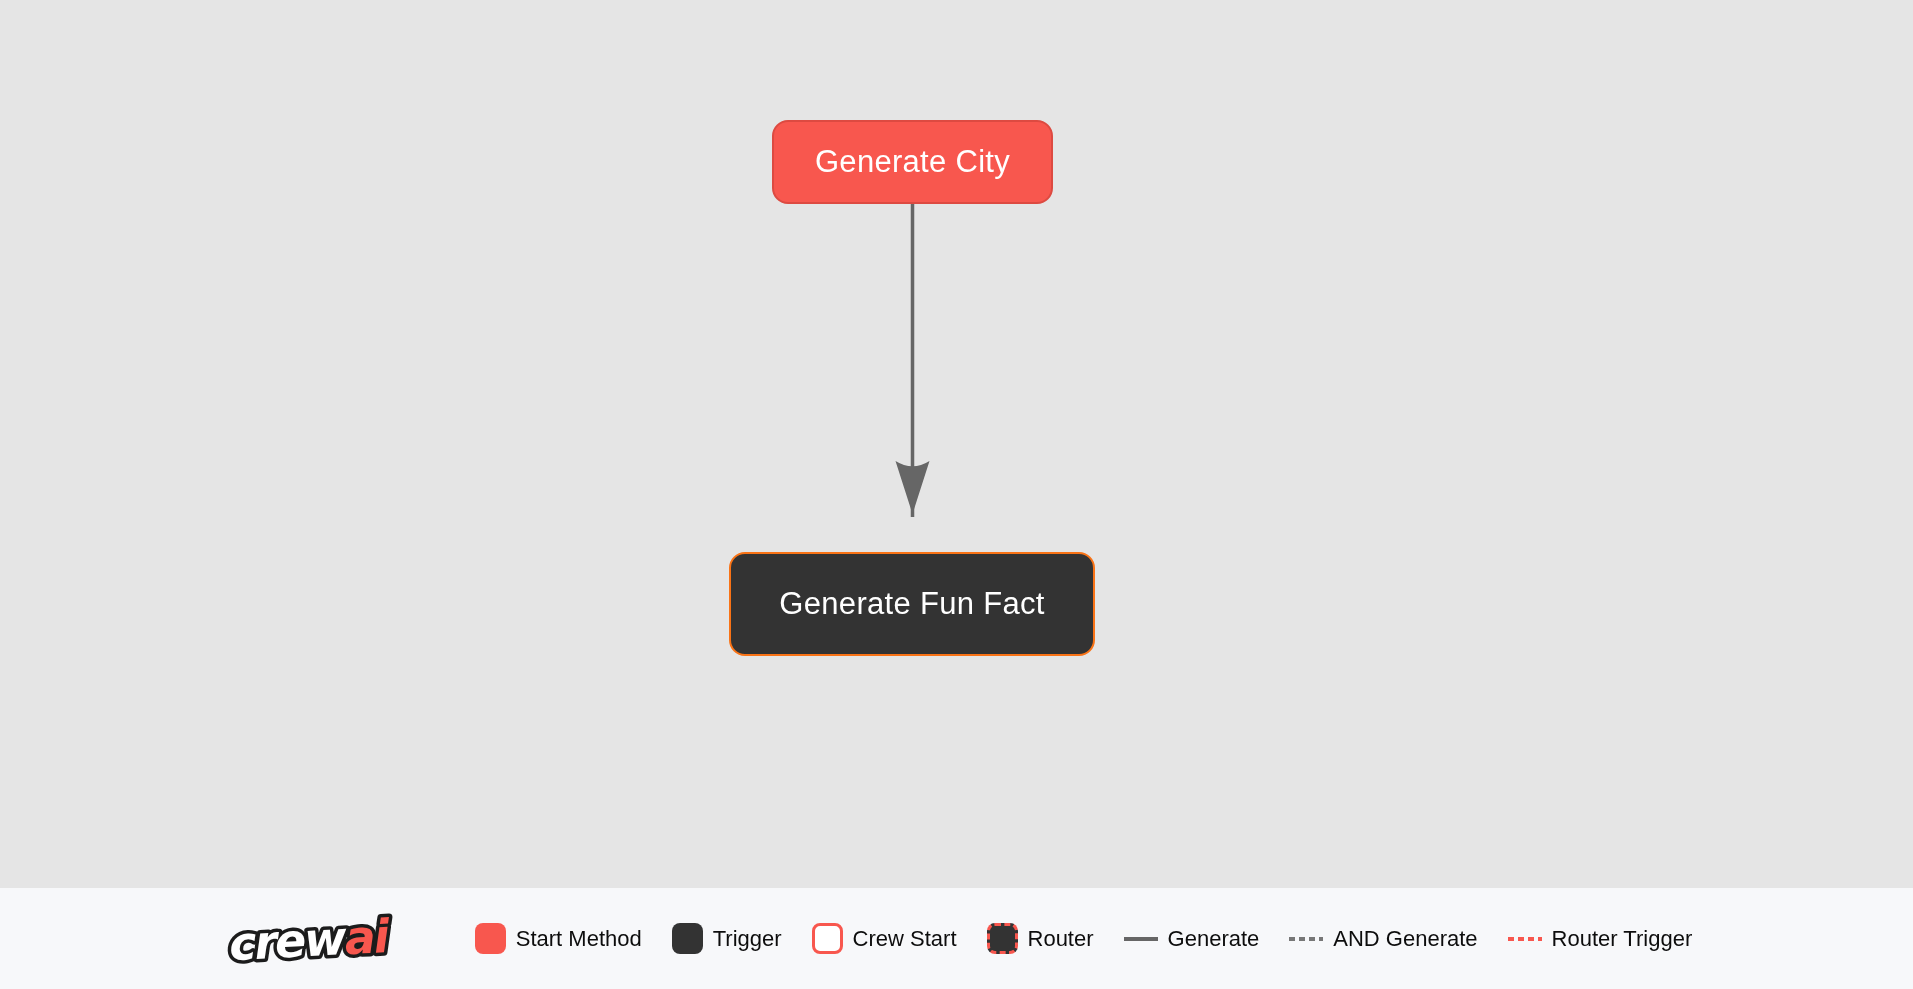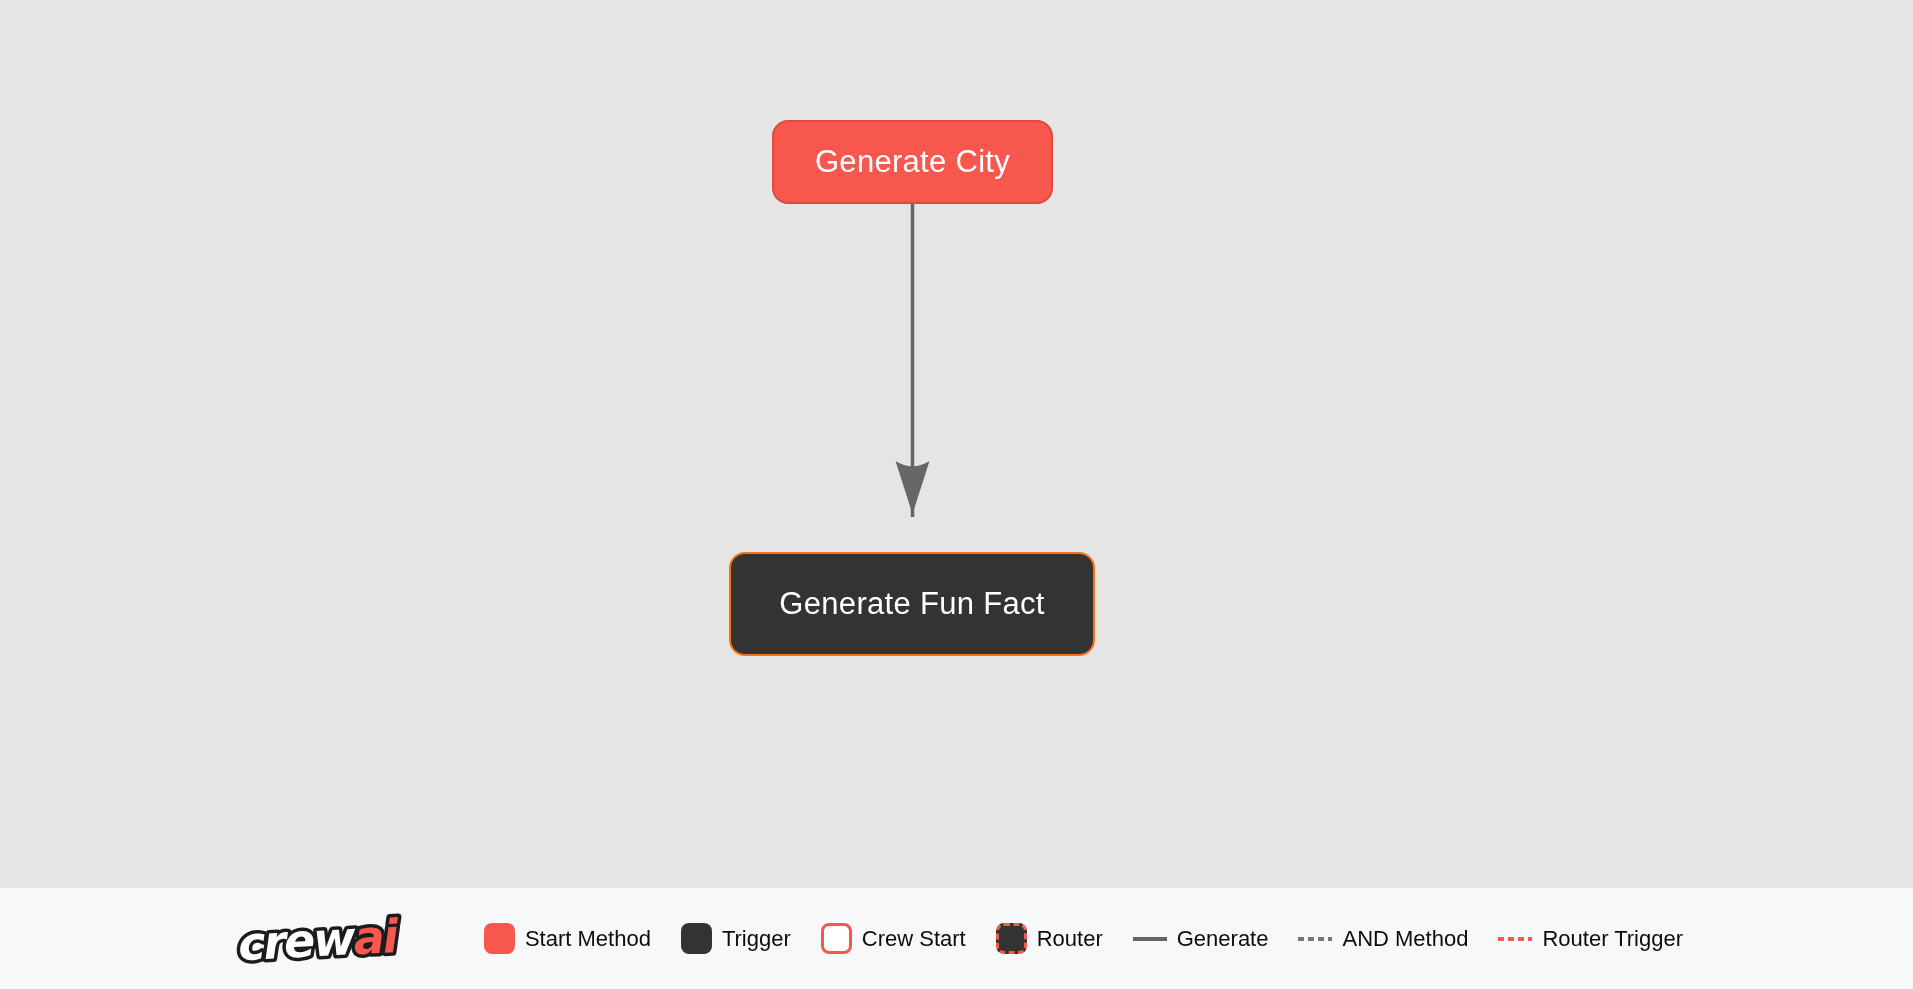--- a/index.html
+++ b/index.html
@@ -115,21 +115,21 @@
       <span>Router</span>
     </div>
 
     <div class="legend-item">
       <span class="ln ln-solid"></span>
       <span>Generate</span>
     </div>
 
     <div class="legend-item">
       <span class="ln ln-dashed"></span>
-      <span>AND Method</span>
+      <span>AND Generate</span>
     </div>
 
     <div class="legend-item">
       <span class="ln ln-dashed-red"></span>
       <span>Router Trigger</span>
     </div>
 
   </div>
 
 </div>

